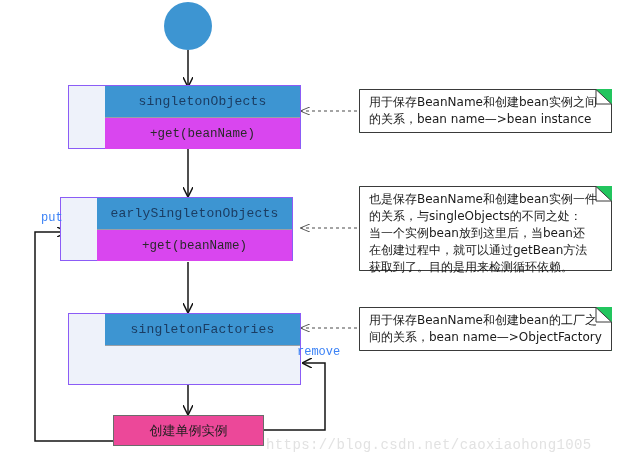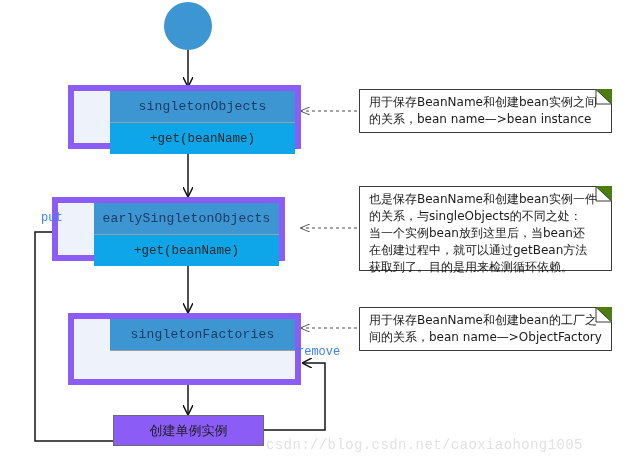--- a/index.html
+++ b/index.html
@@ -23,42 +23,42 @@
     top: 0;
     width: 637px;
     height: 472px;
     pointer-events: none;
   }
 
   
   .uml-box {
     position: absolute;
     box-sizing: border-box;
-    border: 6px solid #8b5cf6;
+    border: 1px solid #8b5cf6;
     background: #eef2fa;
     padding-left: 36px;
   }
   .uml-title {
     box-sizing: border-box;
     height: 32px;
     background: #3d95d2;
     border-bottom: 1px solid #9aa0a6;
     display: flex;
     align-items: center;
     justify-content: center;
     color: #1b3d63;
     font-family: "Liberation Mono", monospace;
     font-size: 13px;
     letter-spacing: .2px;
     white-space: nowrap;
   }
   .uml-method {
     box-sizing: border-box;
     height: 31px;
-    background: #0ea5e9;
+    background: #d946ef;
     display: flex;
     align-items: center;
     justify-content: center;
     color: #2a2a2a;
     font-family: "Liberation Mono", monospace;
     font-size: 12.5px;
     white-space: nowrap;
   }
 
   
@@ -66,34 +66,34 @@
     position: absolute;
     border-radius: 50%;
     background: #3d95d2;
   }
 
   
   .process-box {
     position: absolute;
     box-sizing: border-box;
     border: 1px solid #6b6b6b;
-    background: #8b5cf6;
+    background: #ec4899;
     display: flex;
     align-items: center;
     justify-content: center;
     color: #1e1e1e;
     font-family: "DejaVu Sans", sans-serif;
     font-size: 13px;
   }
 
   
   .note {
     position: absolute;
     box-sizing: border-box;
-    background: #4d7c0f;
+    background: #22c55e;
   }
   .note .note-body {
     position: absolute;
     inset: 0;
     padding: 5px 8px 4px 10px;
     box-sizing: border-box;
     color: #1a1a1a;
     font-family: "DejaVu Sans", sans-serif;
     font-size: 12px;
     line-height: 17px;
@@ -158,21 +158,21 @@
     <line x1="357" y1="328" x2="301" y2="328" stroke="#4a4a4a" stroke-width="1.1" stroke-dasharray="3,3" marker-end="url(#arrow-open)"></line>
   </svg>
 
   <div class="start-node" style="left:164px; top:2px; width:48px; height:48px;"></div>
 
   <div class="uml-box" style="left:68px; top:85px; width:233px; height:64px;">
     <div class="uml-title">singletonObjects</div>
     <div class="uml-method">+get(beanName)</div>
   </div>
 
-  <div class="uml-box" style="left:52px; top:197px; width:233px; height:64px;">
+  <div class="uml-box" style="left:60px; top:197px; width:233px; height:64px;">
     <div class="uml-title">earlySingletonObjects</div>
     <div class="uml-method">+get(beanName)</div>
   </div>
 
   <div class="uml-box" style="left:68px; top:313px; width:233px; height:72px;">
     <div class="uml-title">singletonFactories</div>
   </div>
 
   <div class="process-box" style="left:113px; top:415px; width:151px; height:31px;">创建单例实例</div>
 
@@ -203,15 +203,15 @@
 的关系，与singleObjects的不同之处：
 当一个实例bean放到这里后，当bean还
 在创建过程中，就可以通过getBean方法
 获取到了。目的是用来检测循环依赖。</div>
   </div>
 
   <div class="edge-label" style="left:41px; top:211px;">put</div>
 
   <div class="edge-label" style="left:297px; top:345px;">remove</div>
 
-  <div class="watermark" style="left:266px; top:437px;">csdn://blog.csdn.net/caoxiaohong1005</div>
+  <div class="watermark" style="left:266px; top:437px;">https://blog.csdn.net/caoxiaohong1005</div>
 
 </div>
 
 </body></html>

